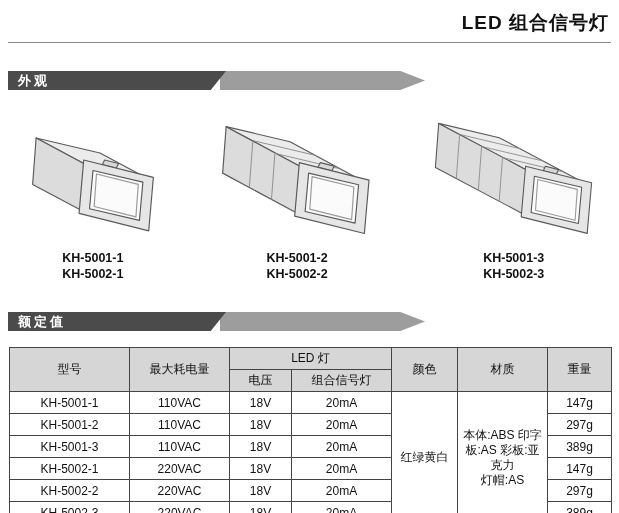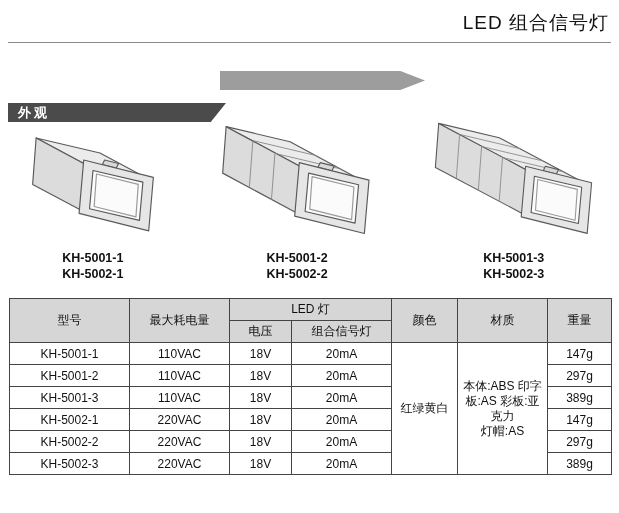--- a/index.html
+++ b/index.html
@@ -10,21 +10,21 @@
     position:relative;
     overflow:hidden;
   }
   .page{padding:8px 0 0 0;}
 
   
   .title-row{
     text-align:right;
     padding:2px 10px 0 0;
     font-size:19px;
-    font-weight:normal;
+    font-weight:bold;
     letter-spacing:1px;
     line-height:26px;
   }
   .title-rule{
     margin:6px 8px 0 8px;
     border:none;
     border-top:1px solid #8a8a8a;
     height:0;
   }
 
@@ -40,21 +40,20 @@
     width:218px;height:19px;
     background:#4b4b4b;
     clip-path:polygon(0 0,100% 0,93% 100%,0 100%);
     color:#fff;
     font-size:13px;
     font-weight:bold;
     letter-spacing:3px;
     line-height:19px;
     padding-left:10px;
     box-sizing:border-box;
-    margin-top:32px;
   }
   .banner-arrow{
     position:absolute;left:212px;top:0;z-index:1;
     width:205px;height:19px;
     background:#9d9d9d;
     clip-path:polygon(0 0,88% 0,100% 50%,88% 100%,0 100%);
   }
 
   
   .products{
@@ -184,20 +183,24 @@
         </g>
       </svg>
       <div class="model-labels">
         <div>KH-5001-3</div>
         <div>KH-5002-3</div>
       </div>
     </div>
 
   </div>
 
+  <div class="banner" style="margin-top:30px;">
+    <div class="banner-dark">额定值</div>
+    <div class="banner-arrow"></div>
+  </div>
 
   <table class="ratings">
     <colgroup>
       <col style="width:120px">
         <col style="width:100px">
         <col style="width:62px">
       <col style="width:100px">
         <col style="width:66px">
         <col style="width:90px">
         <col style="width:64px">

